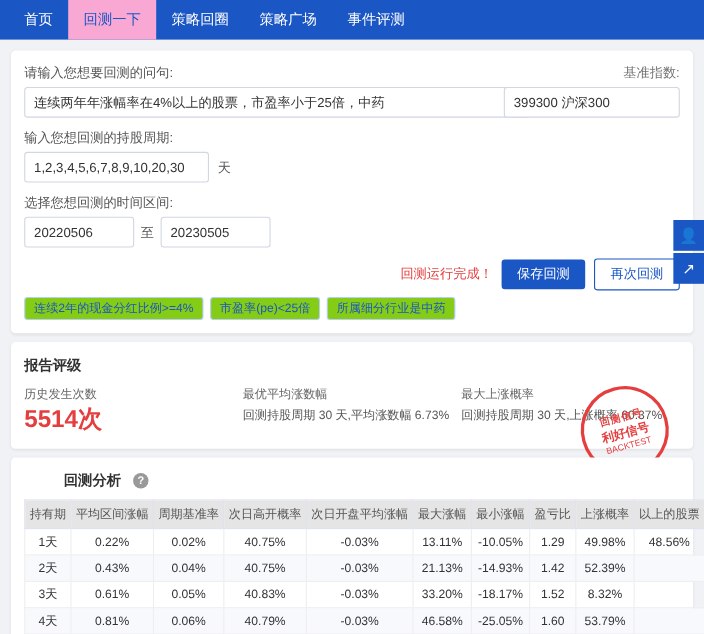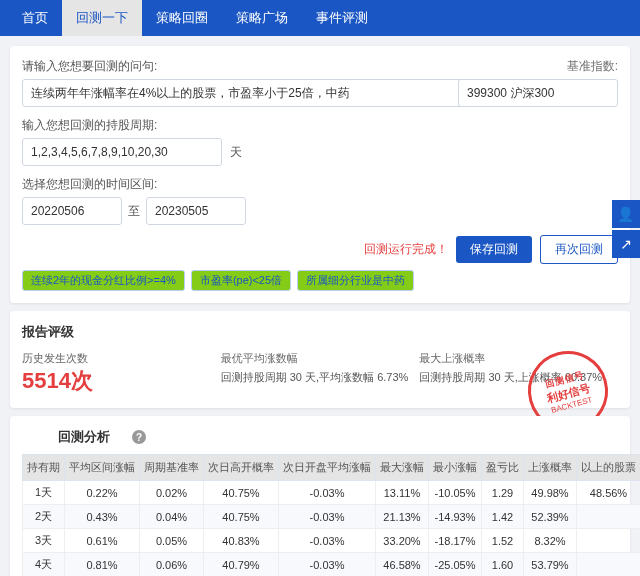--- a/index.html
+++ b/index.html
@@ -1,37 +1,37 @@
 <!DOCTYPE html>
 <html><head>
   <meta charset="utf-8">
   <style>
     * { box-sizing: border-box; margin: 0; padding: 0; }
     body { font-family: 'Microsoft YaHei', Arial, sans-serif; font-size: 12px; background: #f0f2f5; color: #333; width: 640px; }
 
     
     .nav { background: #1a56c4; display: flex; align-items: center; height: 36px; padding: 0 8px; }
     .nav-item { color: #fff; padding: 0 14px; height: 36px; line-height: 36px; cursor: pointer; font-size: 13px; }
-    .nav-item.active { background: #e5e5e5; color: #1a56c4; }
+    .nav-item.active { background: #f9a8d4; color: #1a56c4; }
 
     
     .main { padding: 10px; }
 
     
     .card { background: #fff; border-radius: 4px; padding: 12px; margin-bottom: 8px; box-shadow: 0 1px 3px rgba(0,0,0,0.08); position: relative; }
 
     
     .form-row { margin-bottom: 10px; }
     .form-label { font-size: 12px; color: #555; margin-bottom: 4px; }
     .form-row-inline { display: flex; align-items: center; gap: 8px; }
 
     
     .input-box { border: 1px solid #d0d7e3; border-radius: 3px; padding: 4px 8px; font-size: 12px; color: #333; background: #fff; }
     .input-query { width: 460px; height: 28px; }
-    .input-period { width: 200px; height: 28px; }
+    .input-period { width: 168px; height: 28px; }
     .input-date { width: 100px; height: 28px; }
 
     .clear-btn { color: #999; cursor: pointer; font-size: 14px; }
 
     .unit-label { font-size: 12px; color: #555; }
 
     
     .baseline-area { position: absolute; right: 12px; top: 12px; display: flex; flex-direction: column; align-items: flex-end; }
     .baseline-label { font-size: 12px; color: #737373; margin-bottom: 4px; margin-left: 19px; }
     .input-baseline { width: 160px; height: 28px; }
@@ -62,21 +62,21 @@
     .stamp { position: absolute; right: 10px; top: 0; width: 80px; height: 80px; border: 3px solid #e53e3e; border-radius: 50%; display: flex; flex-direction: column; align-items: center; justify-content: center; color: #e53e3e; transform: rotate(-15deg); }
     .stamp-top { font-size: 9px; font-weight: bold; letter-spacing: 1px; }
     .stamp-main { font-size: 11px; font-weight: bold; }
     .stamp-sub { font-size: 8px; }
 
     
     .sidebar-icons { position: fixed; right: 0; top: 200px; display: flex; flex-direction: column; gap: 2px; }
     .sidebar-icon { width: 28px; height: 28px; background: #1a56c4; color: #fff; display: flex; align-items: center; justify-content: center; cursor: pointer; font-size: 14px; }
 
     
-    .analysis-title { font-size: 13px; color: #333; font-weight: bold; margin-bottom: 8px; display: flex; align-items: center; gap: 22px; padding-left: 36px; }
+    .analysis-title { font-size: 13px; color: #333; font-weight: bold; margin-bottom: 8px; display: flex; align-items: center; gap: 11px; padding-left: 36px; }
     .help-icon { width: 14px; height: 14px; border-radius: 50%; background: #999; color: #fff; font-size: 10px; display: inline-flex; align-items: center; justify-content: center; cursor: pointer; }
 
     
     .data-table { width: 100%; border-collapse: collapse; font-size: 11px; }
     .data-table th { background: #e5e5e5; color: #555; padding: 5px 4px; text-align: center; border: 1px solid #dde3f0; font-weight: normal; white-space: nowrap; }
     .data-table td { padding: 4px; text-align: center; border: 1px solid #eee; color: #333; white-space: nowrap; }
     .data-table tr:nth-child(even) td { background: #f8f9fd; }
     .td-neg { color: #27ae60; }
   </style>
 </head>

